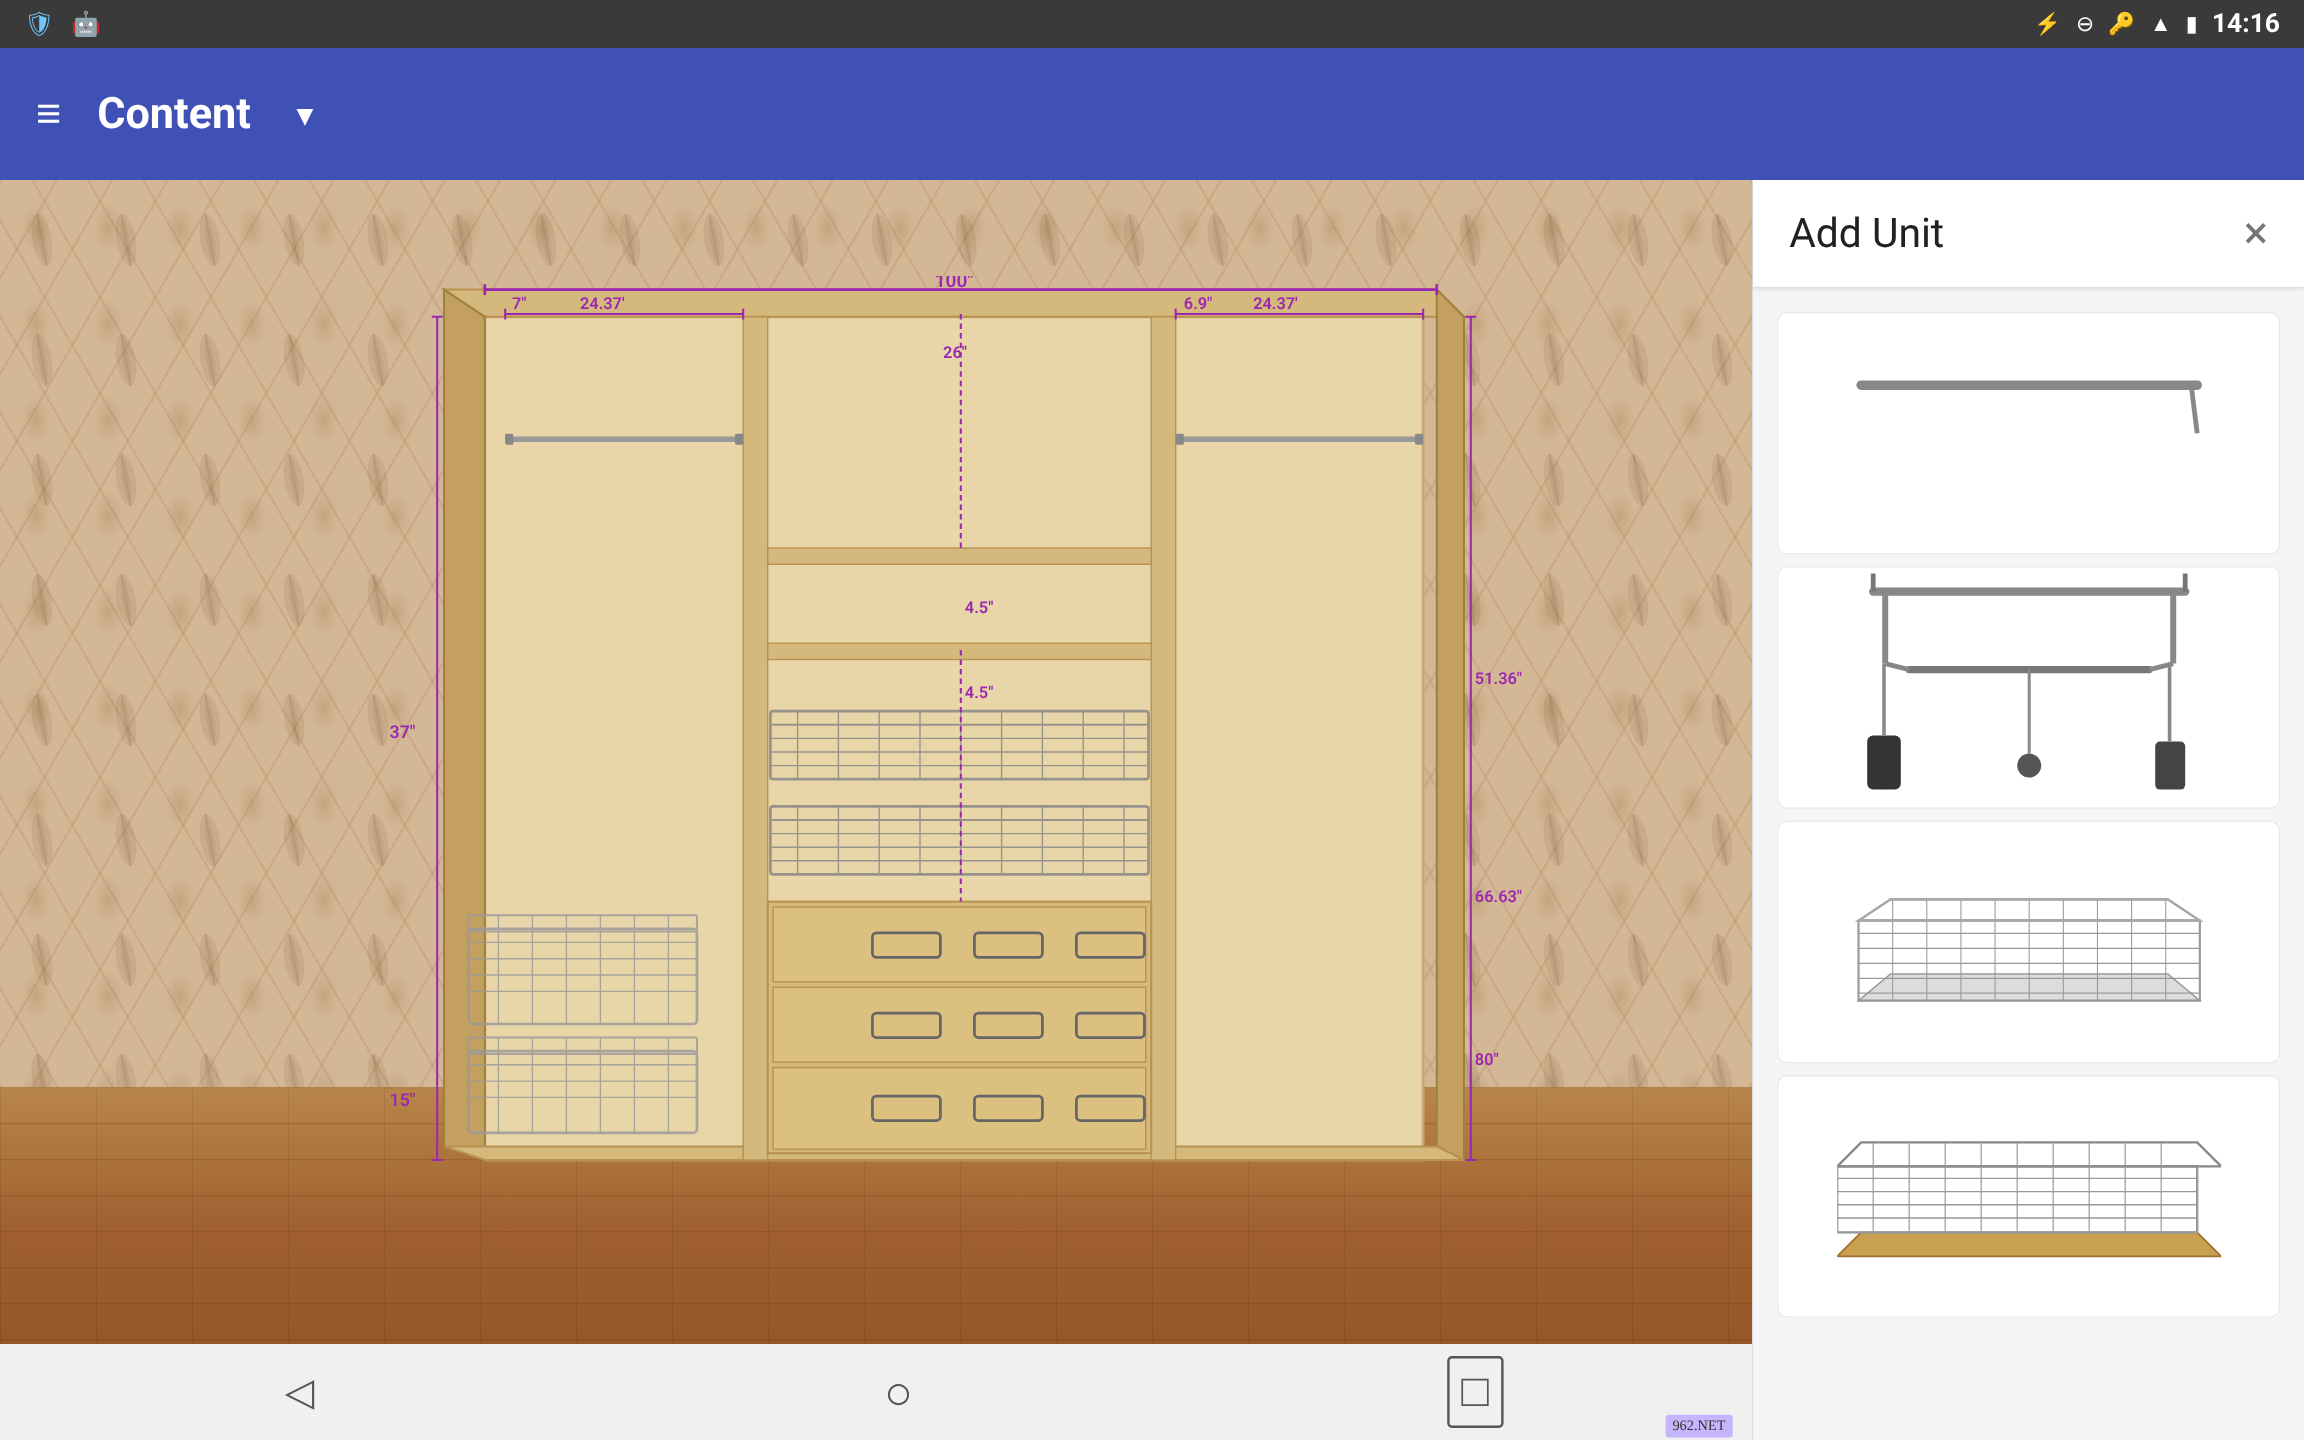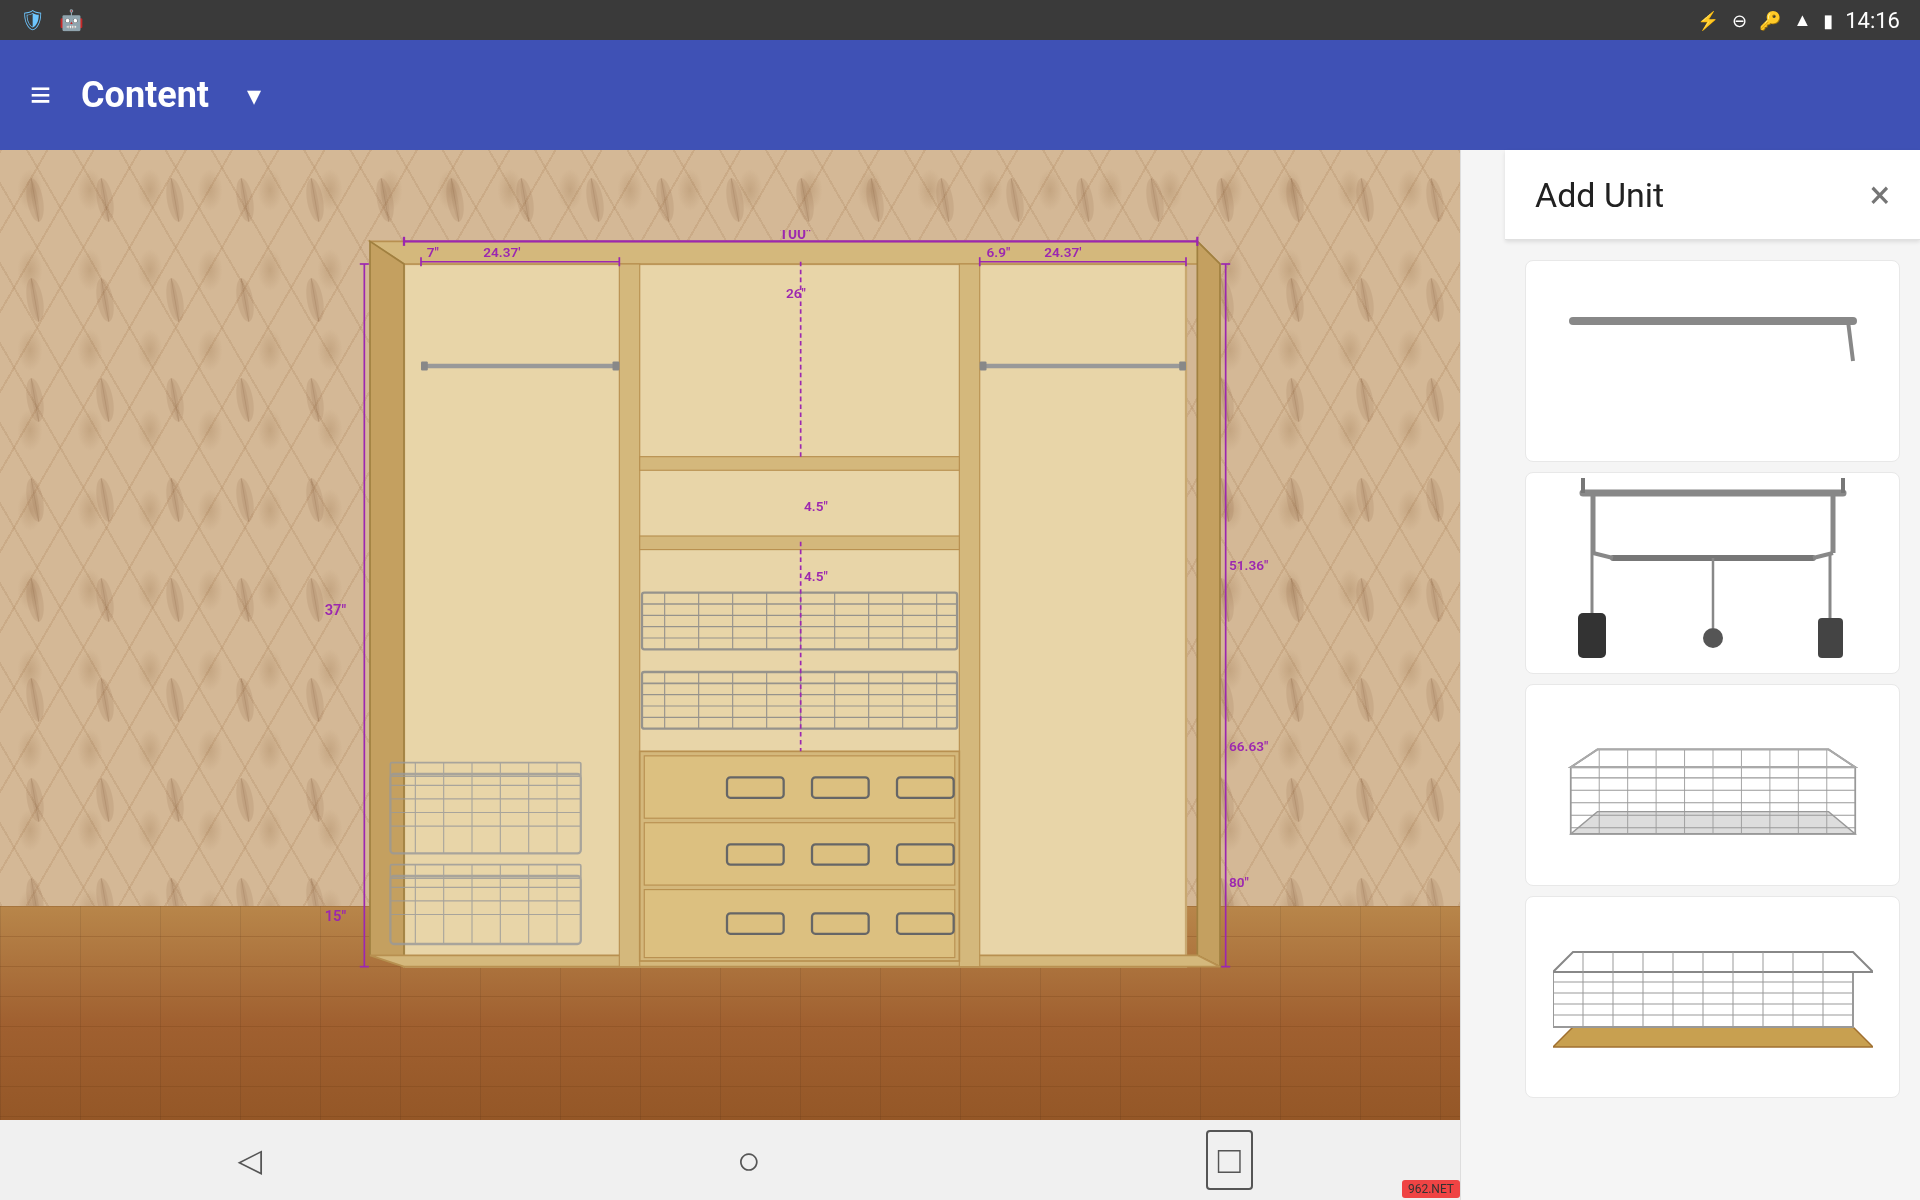--- a/index.html
+++ b/index.html
@@ -33,21 +33,21 @@
       font-size: 20px;
       color: #fff;
     }
     .status-icon {
       color: #fff;
       font-size: 18px;
     }
     .status-time {
       color: #fff;
       font-size: 22px;
-      font-weight: 400;
+      font-weight: 700;
     }
 
     
     #top-bar {
       width: 1920px;
       height: 110px;
       background: #3f51b5;
       display: flex;
       align-items: center;
       padding: 0 30px;
@@ -145,21 +145,20 @@
     }
 
     
     #side-panel {
       width: 460px;
       height: 100%;
       background: #f5f5f5;
       border-left: 1px solid #ddd;
       display: flex;
       flex-direction: column;
-      padding-left: 44px;
     }
 
     #panel-header {
       height: 90px;
       background: #fff;
       display: flex;
       align-items: center;
       justify-content: space-between;
       padding: 0 30px;
       border-bottom: 1px solid #e0e0e0;
@@ -222,27 +221,28 @@
     .nav-btn {
       font-size: 32px;
       color: #555;
       cursor: pointer;
       padding: 10px 30px;
     }
 
     .brand-watermark {
       position: absolute;
       bottom: 2px;
-      right: 0;
-      background: #ef4444;
+      right: 16px;
+      background: #c4b5fd;
       color: #333;
       font-size: 12px;
       padding: 2px 6px;
       border-radius: 3px;
       z-index: 10;
+      font-family: Liberation Serif, serif;
     }
   </style>
 </head>
 <body>
 
 <div id="status-bar">
   <div class="status-left">
     <span style="color:#6ec6ff;font-size:20px;">🛡</span>
     <span style="color:#8bc34a;font-size:20px;">🤖</span>
   </div>

